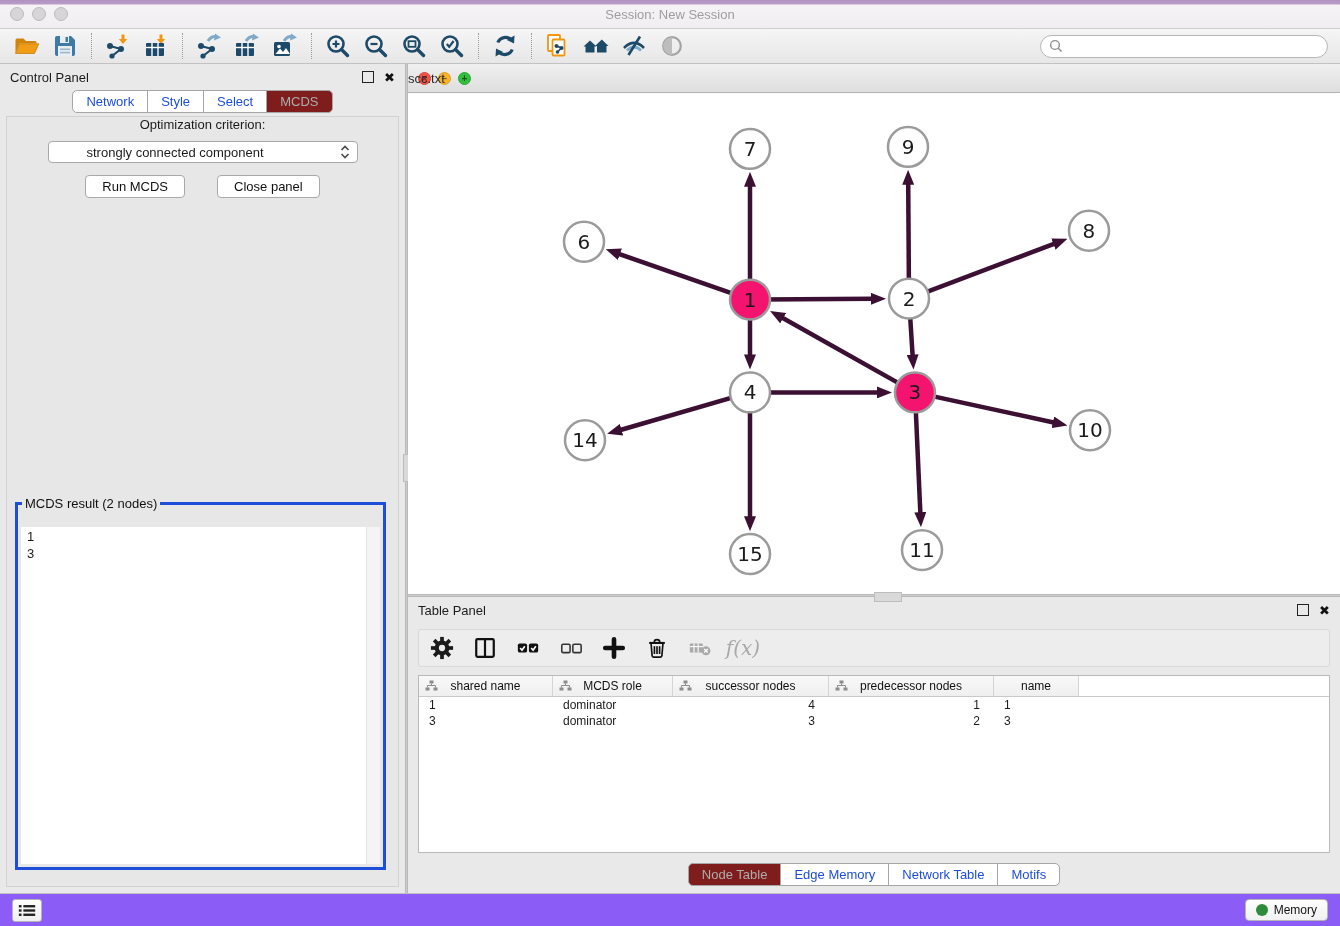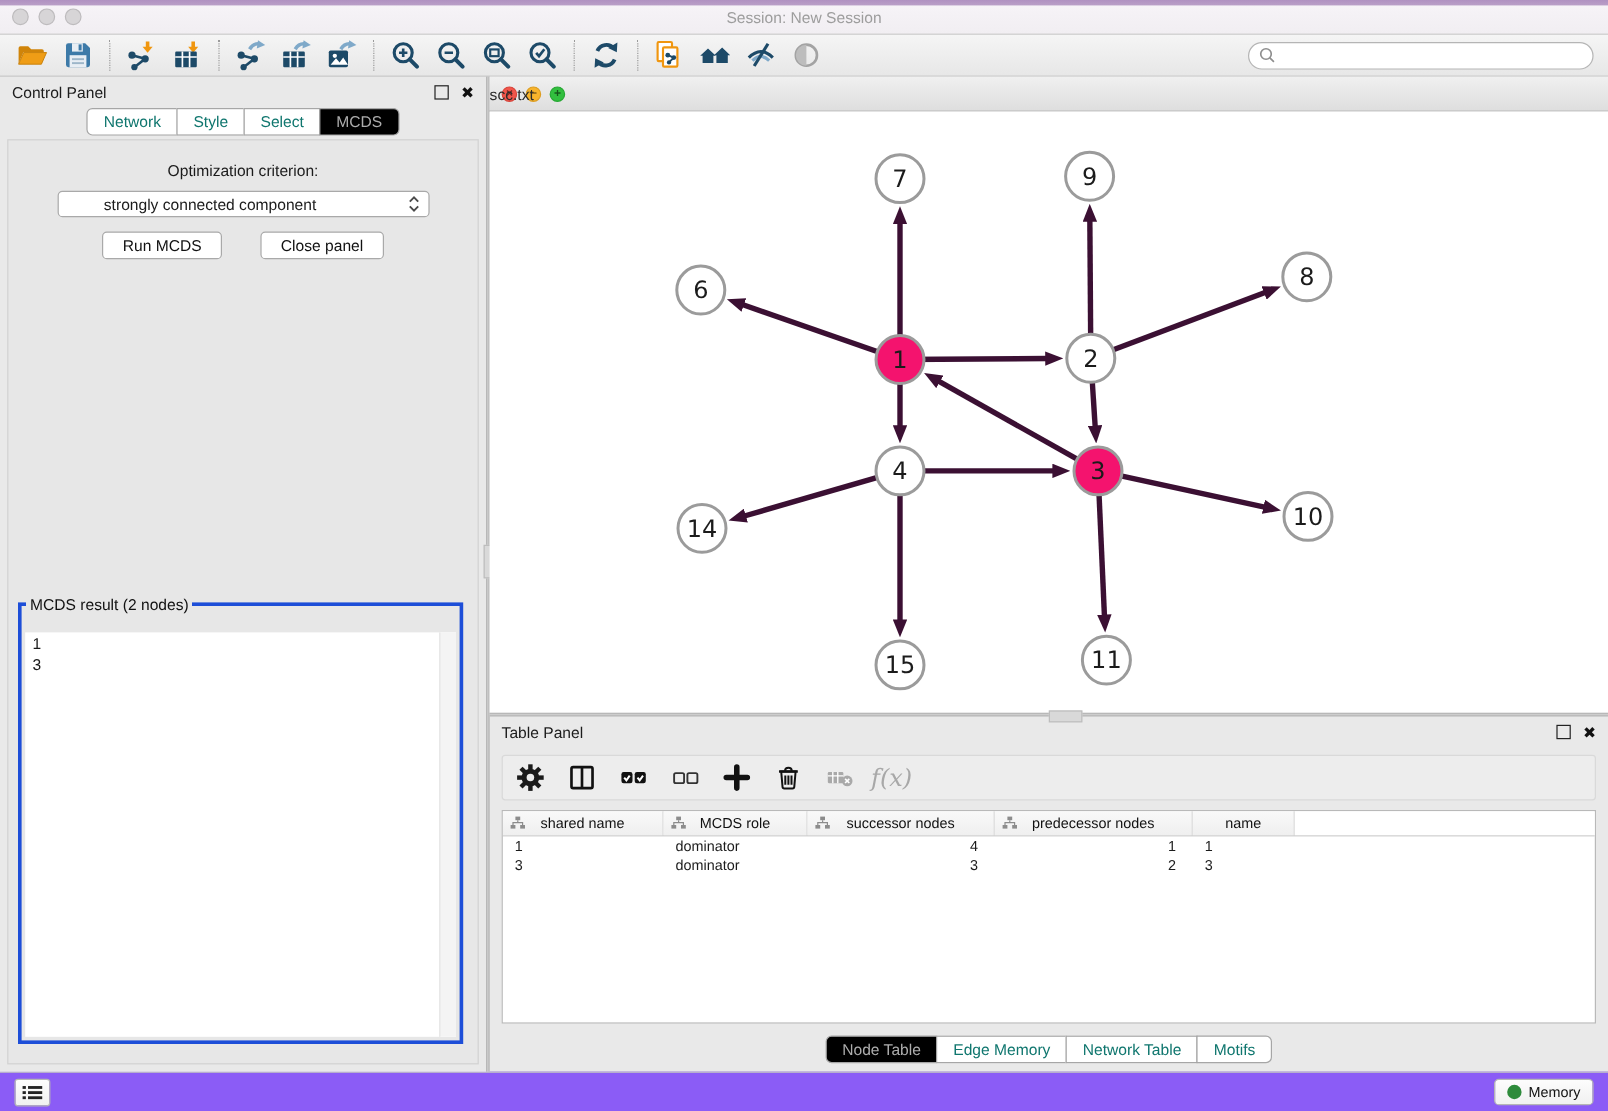--- a/index.html
+++ b/index.html
@@ -42,31 +42,31 @@
   .main{flex:1;display:flex;min-height:0;}
 
   
   .control-panel{width:405px;flex:0 0 405px;background:#e9e9e9;position:relative;}
   .panel-titlebar{height:26px;display:flex;align-items:center;padding:0 10px;font-size:13px;color:#1c1c1c;}
   .panel-titlebar .spacer{flex:1;}
   .float-icon{width:10px;height:10px;border:1.5px solid #222;display:inline-block;margin-right:10px;}
   .close-icon{font-size:13px;font-weight:bold;color:#111;line-height:1;}
   .tabs{display:flex;justify-content:center;}
   .tab{
-    background:#fff;border:1px solid #a6a6a6;padding:3px 13px;font-size:13px;color:#0f766e;
+    background:#fff;border:1px solid #a6a6a6;padding:3px 13px;font-size:13px;color:#1d4ed8;
     margin-left:-1px;cursor:default;white-space:nowrap;
   }
   .tab:first-child{border-radius:5px 0 0 5px;margin-left:0;}
   .tab:last-child{border-radius:0 5px 5px 0;}
-  .tab.active{background:#000000;color:#adadad;}
+  .tab.active{background:#7f1d1d;color:#adadad;}
   .cp-inner{
     position:absolute;top:52px;bottom:6px;left:6px;right:6px;
     background:#e7e7e7;border:1px solid #d2d2d2;
   }
-  .opt-label{text-align:center;font-size:13px;margin-top:18px;}
+  .opt-label{text-align:center;font-size:13px;}
   .dropdown{
     width:310px;height:22px;margin:9px auto 0;background:#fff;border:1px solid #a9a9a9;border-radius:4px;
     display:flex;align-items:center;padding:0 6px 0 10px;box-sizing:border-box;font-size:13px;
   }
   .dropdown .dd-label{flex:1;margin-left:28px;}
   .btn-row{display:flex;justify-content:center;gap:32px;margin-top:12px;}
   .push-btn{
     background:#fff;border:1px solid #a9a9a9;border-radius:4px;padding:3px 16px;font-size:13px;
     font-family:inherit;color:#111;cursor:default;
   }

